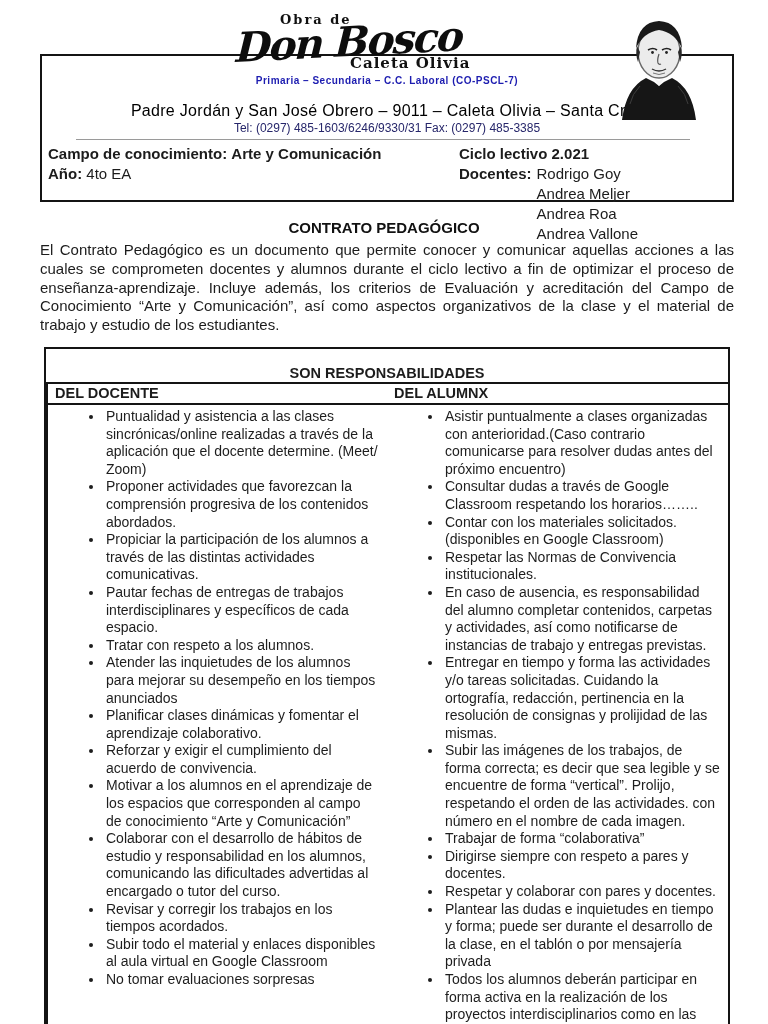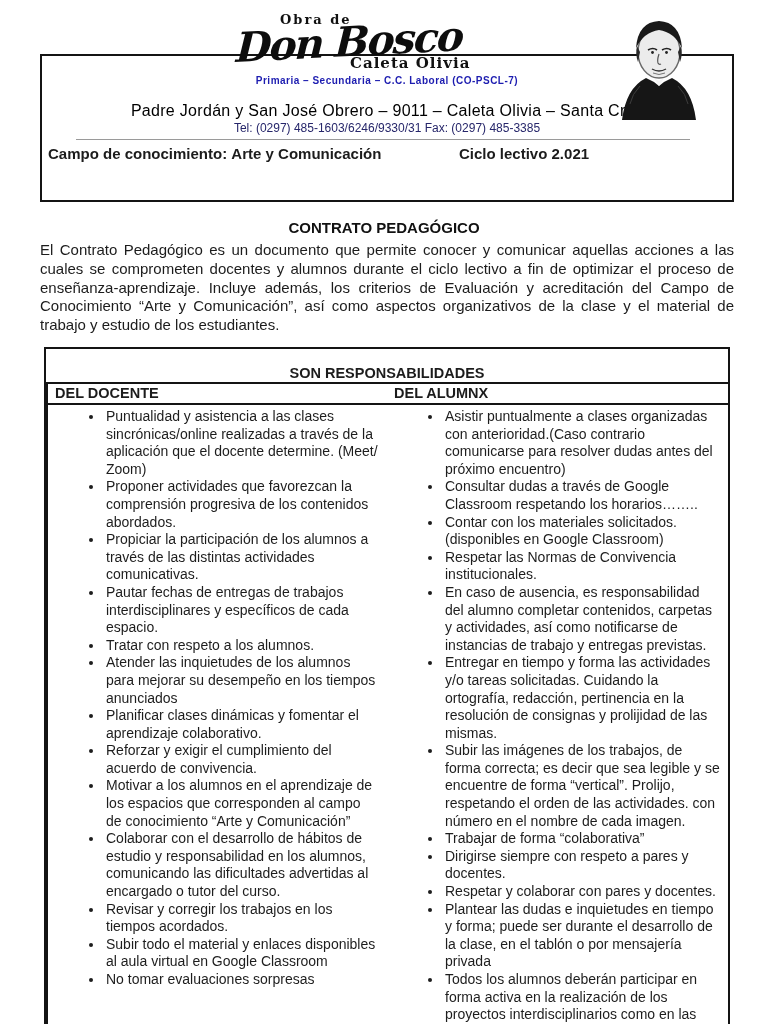--- a/index.html
+++ b/index.html
@@ -88,20 +88,35 @@
     <div class="hdr-divider"></div>
 
     <div class="info">
       <div class="info-row">
         <div>
           <span class="b">Campo de conocimiento:</span>
           <span class="b">Arte y Comunicación</span>
         </div>
         <div class="b">Ciclo lectivo 2.021</div>
       </div>
+      <div class="info-row">
+        <div>
+          <span class="b">Año:</span>
+          <span>4to EA</span>
+        </div>
+        <div class="docentes-row">
+          <span class="b">Docentes:</span>
+          <div class="names">
+              <div>Rodrigo Goy</div>
+              <div>Andrea Meljer</div>
+              <div>Andrea Roa</div>
+              <div>Andrea Vallone</div>
+            </div>
+        </div>
+      </div>
     </div>
   </div>
 
   <h1 class="doc-title">CONTRATO PEDAGÓGICO</h1>
   <p class="intro">El Contrato Pedagógico es un documento que permite conocer y comunicar aquellas acciones a las cuales se comprometen docentes y alumnos durante el ciclo lectivo a fin de optimizar el proceso de enseñanza-aprendizaje. Incluye además, los criterios de Evaluación y acreditación del Campo de Conocimiento “Arte y Comunicación”, así como aspectos organizativos de la clase y el material de trabajo y estudio de los estudiantes.</p>
 
   <div class="resp-table">
     <div class="t-title">SON RESPONSABILIDADES</div>
     <div class="t-heads">
       <div class="th right">DEL DOCENTE</div>

